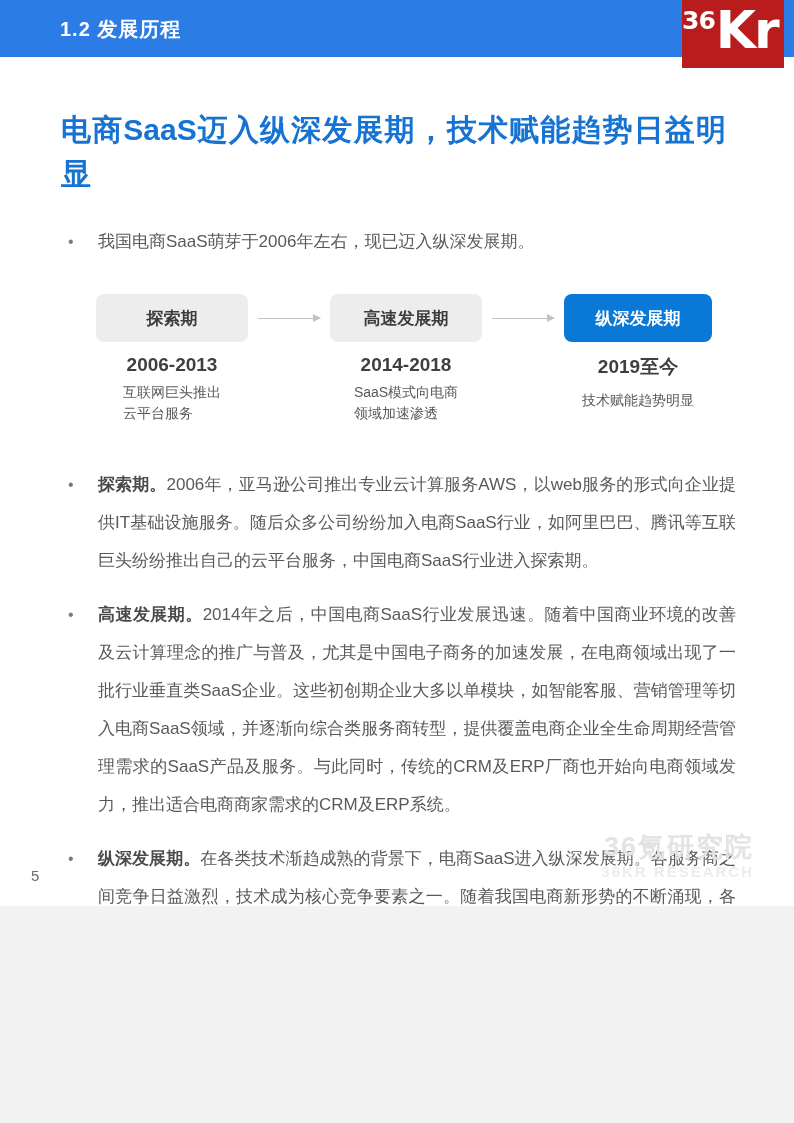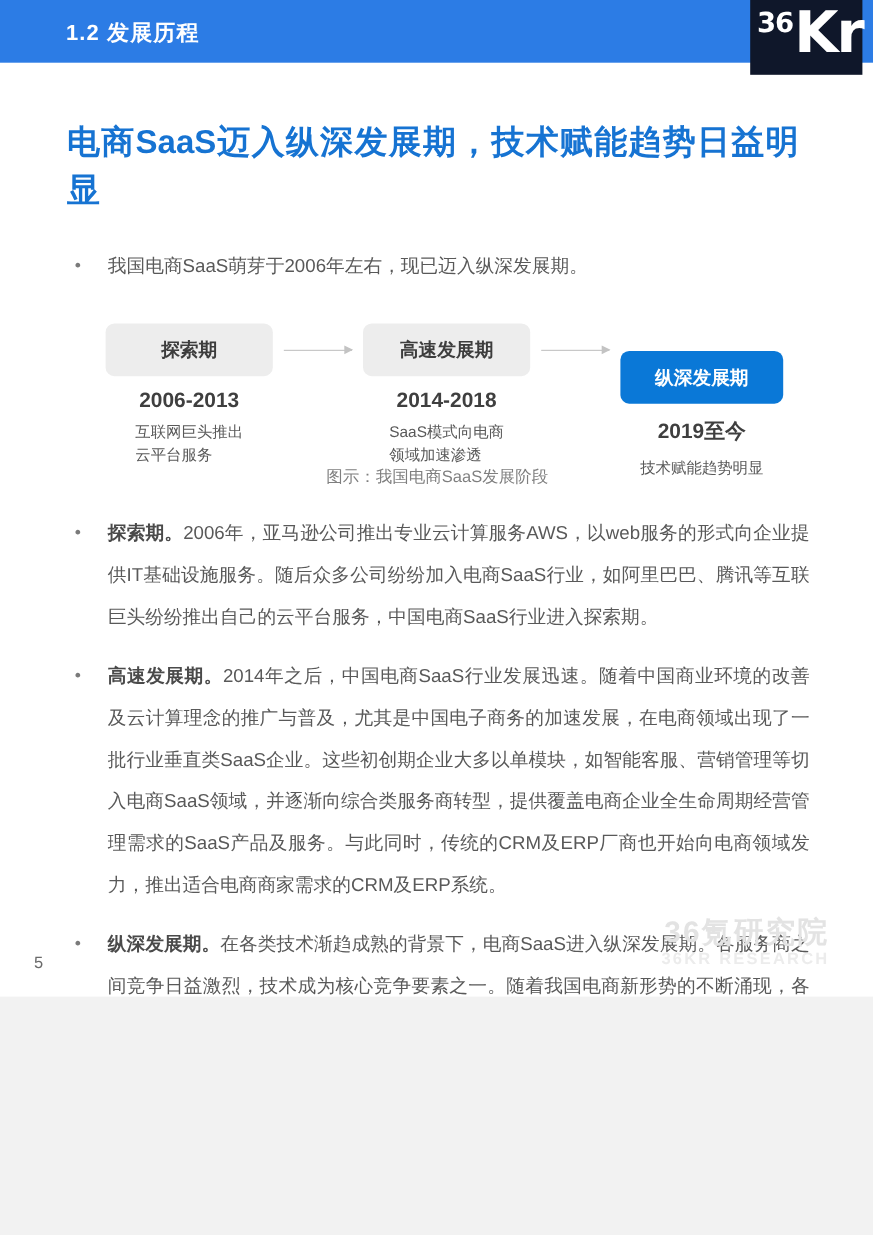--- a/index.html
+++ b/index.html
@@ -21,22 +21,22 @@
     background:#2c7ce5;
   }
   .header-section{
     position:absolute;left:60px;top:16px;
     color:#ffffff;font-size:20px;font-weight:bold;
     letter-spacing:1px;
   }
   .logo-block{
     position:absolute;top:0;right:10px;
     width:102px;height:68px;
-    background:#0f172a;
-    display:flex;align-items:flex-start;justify-content:flex-end;
+    background:#b91c1c;
+    display:flex;align-items:flex-start;justify-content:flex-start;
   }
   .logo-36{
     color:#ffffff;font-size:25px;font-weight:bold;
     margin-top:6px;letter-spacing:-1px;
     font-family:"DejaVu Sans","Liberation Sans",sans-serif;
   }
   .logo-kr{
     color:#ffffff;font-size:52px;font-weight:bold;
     line-height:60px;margin-left:1px;letter-spacing:-2px;
     font-family:"DejaVu Sans","Liberation Sans",sans-serif;
@@ -71,21 +71,21 @@
   .stage-0,.stage-1{width:152px;}
   .stage-2{width:148px;}
   .stage-label{
     width:100%;height:48px;border-radius:8px;
     background:#ededed;color:#3d3d3d;
     font-size:17px;font-weight:bold;
     display:flex;align-items:center;justify-content:center;
     box-sizing:border-box;
   }
   .stage.highlight .stage-label{
-    background:#0a78d7;color:#ffffff;margin-top:25px;
+    background:#0a78d7;color:#ffffff;
   }
   .stage-period{
     margin-top:12px;
     color:#3f3f3f;font-size:19px;font-weight:bold;
   }
   .stage-desc{
     margin-top:6px;
     color:#595959;font-size:14px;line-height:21px;
     text-align:left;
   }
@@ -191,21 +191,20 @@
     <div class="stage stage-2 highlight">
       <div class="stage-label">纵深发展期</div>
       <div class="stage-period">2019至今</div>
       <div class="stage-desc">
         <div>技术赋能趋势明显</div>
       </div>
     </div>
 
   </div>
 
-  <div class="diagram-caption">图示：我国电商SaaS发展阶段</div>
 
   <div class="body-bullets">
 
     <div class="para-row">
       <span class="bullet-dot">•</span>
       <span class="para-text"><span class="para-lead">探索期。</span><span>2006年，亚马逊公司推出专业云计算服务AWS，以web服务的形式向企业提供IT基础设施服务。随后众多公司纷纷加入电商SaaS行业，如阿里巴巴、腾讯等互联巨头纷纷推出自己的云平台服务，中国电商SaaS行业进入探索期。</span></span>
     </div>
 
     <div class="para-row">
       <span class="bullet-dot">•</span>

